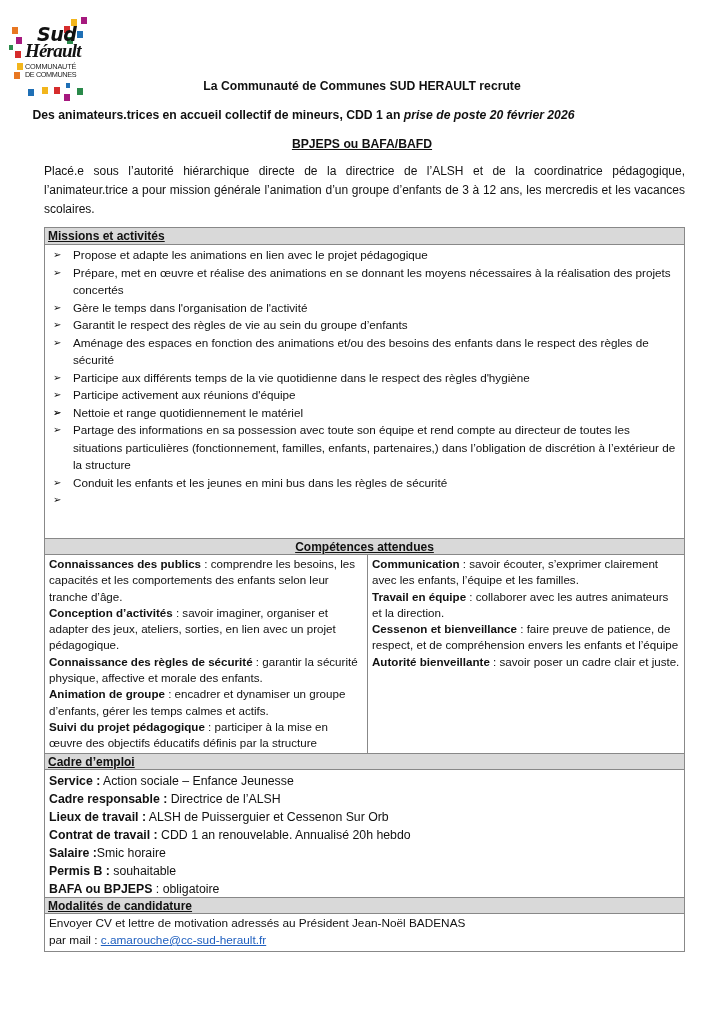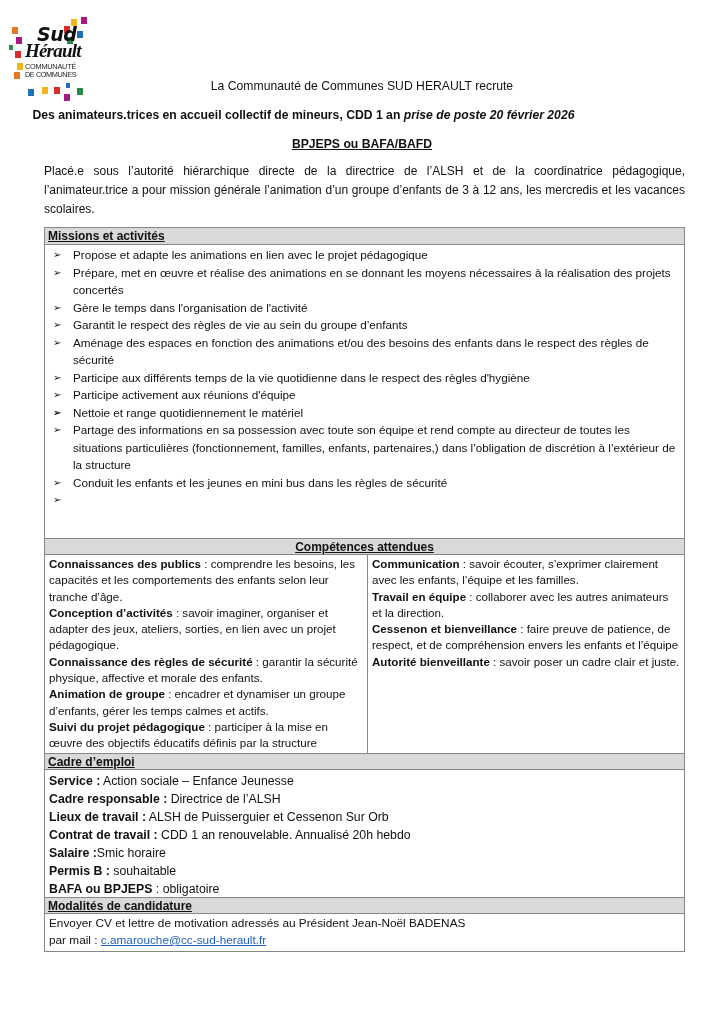--- a/index.html
+++ b/index.html
@@ -6,21 +6,21 @@
     html, body { width: 724px; height: 1024px; background: #ffffff; overflow: hidden; }
     body { position: relative; font-family: "Liberation Sans", sans-serif; color: #111; }
 
     .logo { position: absolute; left: 8px; top: 8px; width: 92px; height: 92px; }
     .logo .sq { position: absolute; width: 6px; height: 7px; }
     .logo .t1 { position: absolute; left: 17px; top: 18px; font-family: "DejaVu Sans", sans-serif; font-weight: bold; font-style: italic; font-size: 19px; line-height: 17px; color: #111; letter-spacing: -0.5px; margin-left: 12px; }
     .logo .t2 { position: absolute; left: 17px; top: 34px; font-family: Liberation Serif, serif; font-weight: bold; font-style: italic; font-size: 19px; line-height: 18px; color: #111; letter-spacing: -0.8px; }
     .logo .t3 { position: absolute; left: 17px; top: 55px; font-size: 7.3px; line-height: 8px; color: #222; letter-spacing: -0.2px; }
     .logo .t4 { position: absolute; left: 17px; top: 63px; font-size: 7.3px; line-height: 8px; color: #222; letter-spacing: -0.4px; }
 
-    .title1 { position: absolute; left: 0; width: 724px; top: 79px; text-align: center; font-weight: normal; font-size: 12.2px; }
+    .title1 { position: absolute; left: 0; width: 724px; top: 79px; text-align: center; font-weight: bold; font-size: 12.2px; }
     .title2 { position: absolute; left: 0; width: 577px; top: 108px; text-align: center; font-weight: bold; font-size: 12.2px; padding-left: 30px; }
     .title2 i { font-style: italic; }
     .title3 { position: absolute; left: 0; width: 724px; top: 137px; text-align: center; font-weight: bold; font-size: 12.2px; }
     .title3 span { text-decoration: underline; }
 
     .intro { position: absolute; left: 44px; top: 162px; width: 641px; font-size: 12px; line-height: 19px; text-align: justify; }
 
     .tbl { position: absolute; left: 44px; top: 227px; width: 641px; border: 1px solid #888; border-collapse: collapse; }
     .hdr { background: #d9d9d9; border-top: 1px solid #888; border-bottom: 1px solid #888; font-weight: bold; font-size: 12px; height: 17px; line-height: 16px; padding-left: 3px; }
     .hdr:first-child { border-top: none; }

